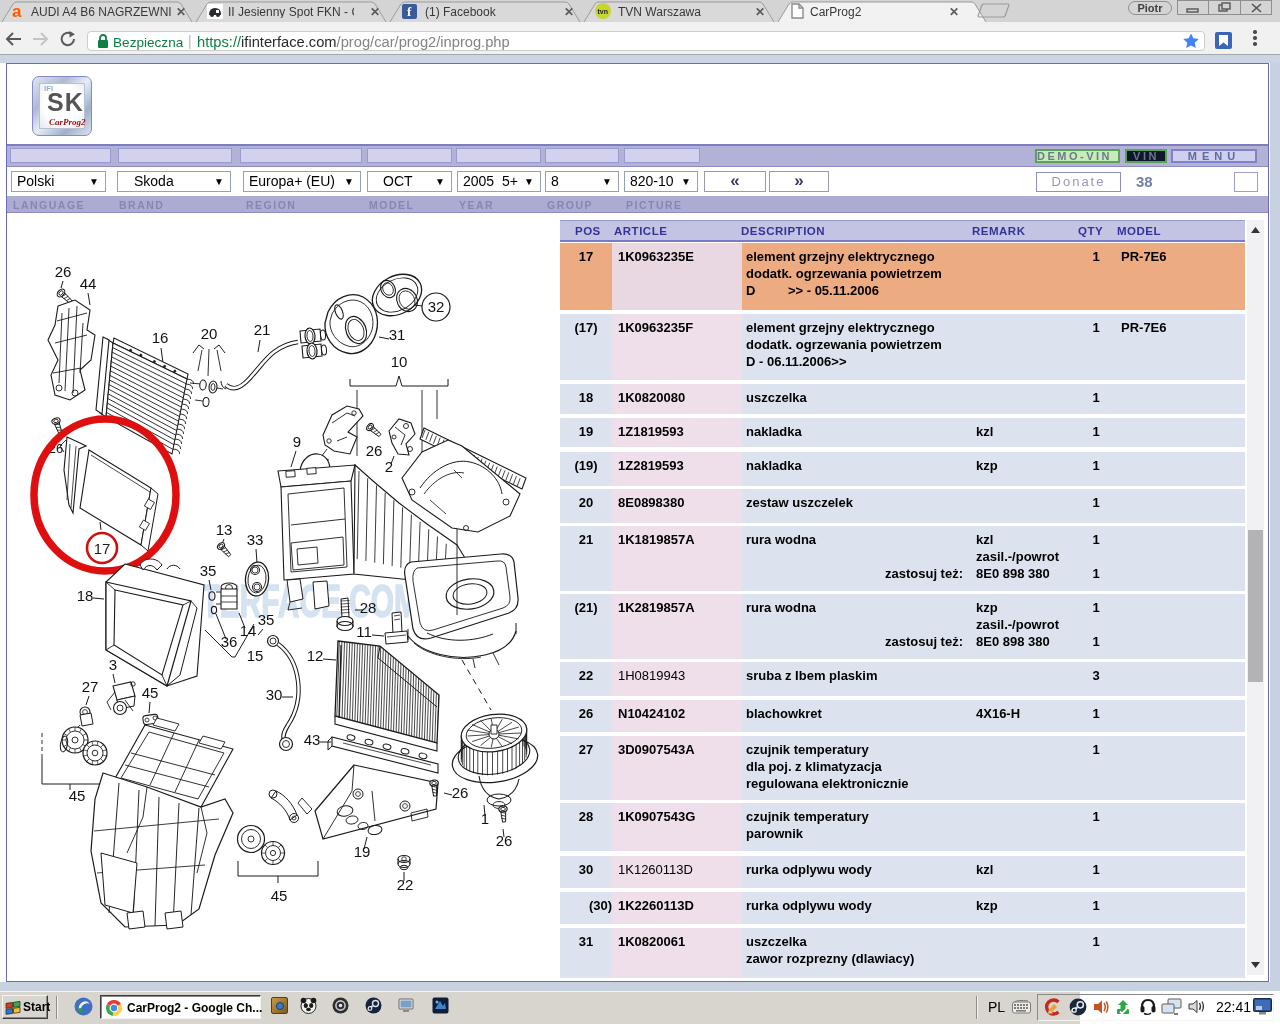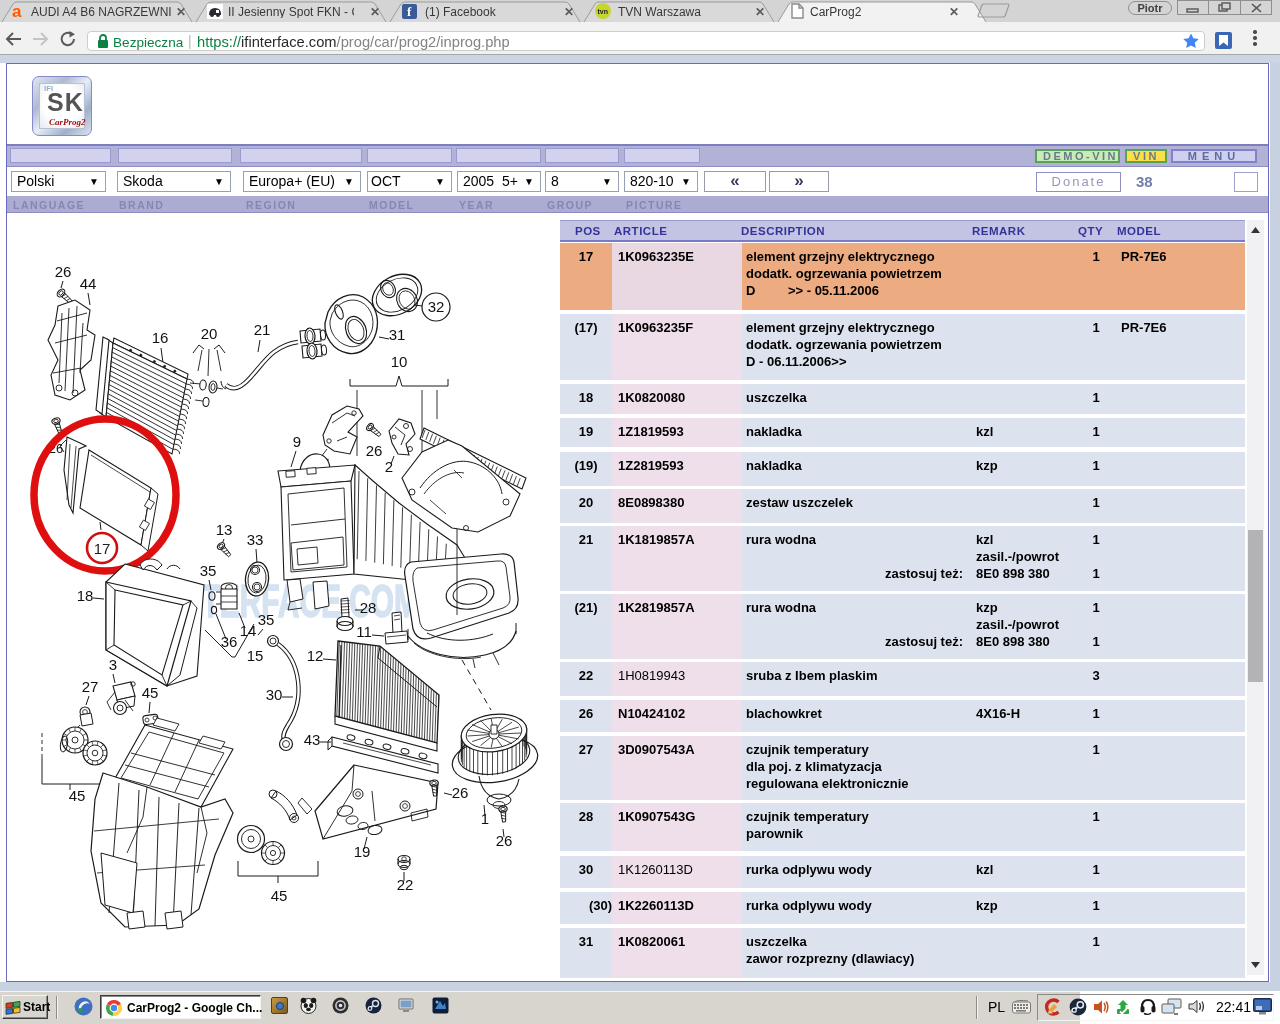--- a/index.html
+++ b/index.html
@@ -101,27 +101,27 @@
 <div class="abs" style="left:16px;top:40px;font-size:9px;font-weight:bold;font-style:italic;color:#a01010;font-family:'Liberation Serif',serif">CarProg2</div>
 </div>
 <div class="abs" style="left:7px;top:81px;width:1261px;height:23px;background:#b2b2d7;border-top:2px solid #7d7dc0;border-bottom:1px solid #8d8dc4"></div>
 <div class="abs" style="left:10px;top:85px;width:101px;height:15px;background:#d2d2ee;border:1px solid #9a9ace"></div>
 <div class="abs" style="left:118px;top:85px;width:114px;height:15px;background:#d2d2ee;border:1px solid #9a9ace"></div>
 <div class="abs" style="left:240px;top:85px;width:122px;height:15px;background:#d2d2ee;border:1px solid #9a9ace"></div>
 <div class="abs" style="left:367px;top:85px;width:85px;height:15px;background:#d2d2ee;border:1px solid #9a9ace"></div>
 <div class="abs" style="left:456px;top:85px;width:85px;height:15px;background:#d2d2ee;border:1px solid #9a9ace"></div>
 <div class="abs" style="left:545px;top:85px;width:74px;height:15px;background:#d2d2ee;border:1px solid #9a9ace"></div>
 <div class="abs" style="left:624px;top:85px;width:76px;height:15px;background:#d2d2ee;border:1px solid #9a9ace"></div>
-<div class="abs" style="left:1035px;top:86px;width:85px;height:14px;background:#c7ecb8;border:2px solid #5ba05b;font-size:11px;font-weight:bold;color:#6a7a8a;text-align:right;line-height:11px;letter-spacing:2.5px">DEMO-VIN</div>
-<div class="abs" style="left:1125px;top:86px;width:42px;height:14px;background:#fde047;border:2px solid #5ba05b;font-size:11px;font-weight:bold;color:#6a7a8a;text-align:center;line-height:11px;letter-spacing:2.5px">VIN</div>
+<div class="abs" style="left:1035px;top:86px;width:85px;height:14px;background:#c7ecb8;border:2px solid #5ba05b;font-size:11px;font-weight:bold;color:#6a7a8a;text-align:left;line-height:11px;letter-spacing:2.5px">DEMO-VIN</div>
+<div class="abs" style="left:1125px;top:86px;width:42px;height:14px;background:#0f172a;border:2px solid #5ba05b;font-size:11px;font-weight:bold;color:#6a7a8a;text-align:center;line-height:11px;letter-spacing:2.5px">VIN</div>
 <div class="abs" style="left:1171px;top:86px;width:86px;height:14px;background:#cfcfef;border:2px solid #8181c9;font-size:11px;font-weight:bold;color:#5c6c9c;text-align:center;line-height:11px;letter-spacing:5px">MENU</div>
 <div class="abs" style="left:11px;top:108px;width:95px;height:21px;background:#fff;border:1px solid #9aa0b4;font-size:14px;color:#000;line-height:19px;padding-left:5px">Polski<span style="position:absolute;right:6px;top:0px;font-size:10px;color:#000">▼</span></div>
-<div class="abs" style="left:117px;top:108px;width:114px;height:21px;background:#fff;border:1px solid #9aa0b4;font-size:14px;color:#000;line-height:19px;padding-left:5px">Skoda<span style="position:absolute;right:6px;top:0px;font-size:10px;color:#000">▼</span></div>
+<div class="abs" style="left:117px;top:108px;width:114px;height:21px;background:#fff;border:1px solid #9aa0b4;font-size:14px;color:#000;line-height:19px;padding-left:16px">Skoda<span style="position:absolute;right:6px;top:0px;font-size:10px;color:#000">▼</span></div>
 <div class="abs" style="left:243px;top:108px;width:118px;height:21px;background:#fff;border:1px solid #9aa0b4;font-size:14px;color:#000;line-height:19px;padding-left:5px">Europa+ (EU)<span style="position:absolute;right:6px;top:0px;font-size:10px;color:#000">▼</span></div>
-<div class="abs" style="left:367px;top:108px;width:85px;height:21px;background:#fff;border:1px solid #9aa0b4;font-size:14px;color:#000;line-height:19px;padding-left:3px">OCT<span style="position:absolute;right:6px;top:0px;font-size:10px;color:#000">▼</span></div>
+<div class="abs" style="left:367px;top:108px;width:85px;height:21px;background:#fff;border:1px solid #9aa0b4;font-size:14px;color:#000;line-height:19px;padding-left:15px">OCT<span style="position:absolute;right:6px;top:0px;font-size:10px;color:#000">▼</span></div>
 <div class="abs" style="left:457px;top:108px;width:84px;height:21px;background:#fff;border:1px solid #9aa0b4;font-size:14px;color:#000;line-height:19px;padding-left:5px">2005&nbsp; 5+<span style="position:absolute;right:6px;top:0px;font-size:10px;color:#000">▼</span></div>
 <div class="abs" style="left:545px;top:108px;width:74px;height:21px;background:#fff;border:1px solid #9aa0b4;font-size:14px;color:#000;line-height:19px;padding-left:5px">8<span style="position:absolute;right:6px;top:0px;font-size:10px;color:#000">▼</span></div>
 <div class="abs" style="left:624px;top:108px;width:74px;height:21px;background:#fff;border:1px solid #9aa0b4;font-size:14px;color:#000;line-height:19px;padding-left:5px">820-10<span style="position:absolute;right:6px;top:0px;font-size:10px;color:#000">▼</span></div>
 <div class="abs" style="left:704px;top:108px;width:62px;height:21px;background:#fff;border:1px solid #9a9aaa;text-align:center;font-size:17px;font-weight:bold;color:#3a3a5a;line-height:18px">«</div>
 <div class="abs" style="left:769px;top:108px;width:60px;height:21px;background:#fff;border:1px solid #9a9aaa;text-align:center;font-size:17px;font-weight:bold;color:#3a3a5a;line-height:18px">»</div>
 <div class="abs" style="left:1036px;top:109px;width:85px;height:20px;background:#fff;border:1px solid #9090bf;text-align:center;font-size:13px;color:#9898b8;line-height:18px;letter-spacing:2px">Donate</div>
 <div class="abs" style="left:1136px;top:110px;font-size:15px;font-weight:bold;color:#7080a8">38</div>
 <div class="abs" style="left:1234px;top:109px;width:24px;height:20px;background:#fff;border:1px solid #a0a0cc"></div>
 <div class="abs" style="left:7px;top:133px;width:1261px;height:17px;background:#acacd2;border-bottom:1px solid #8d8dc4"></div>
 <div class="abs" style="left:13px;top:136px;font-size:10.5px;font-weight:bold;color:#8686b4;letter-spacing:1.5px">LANGUAGE</div>

